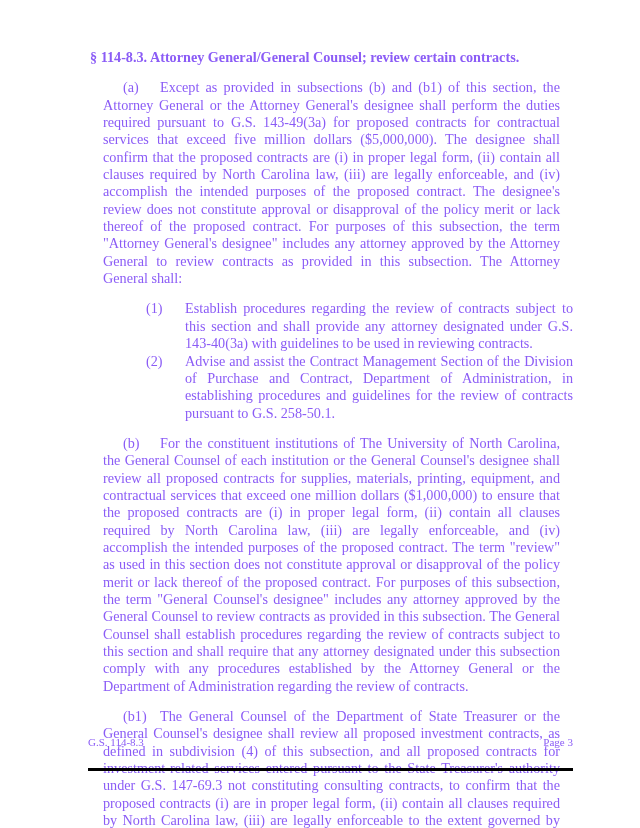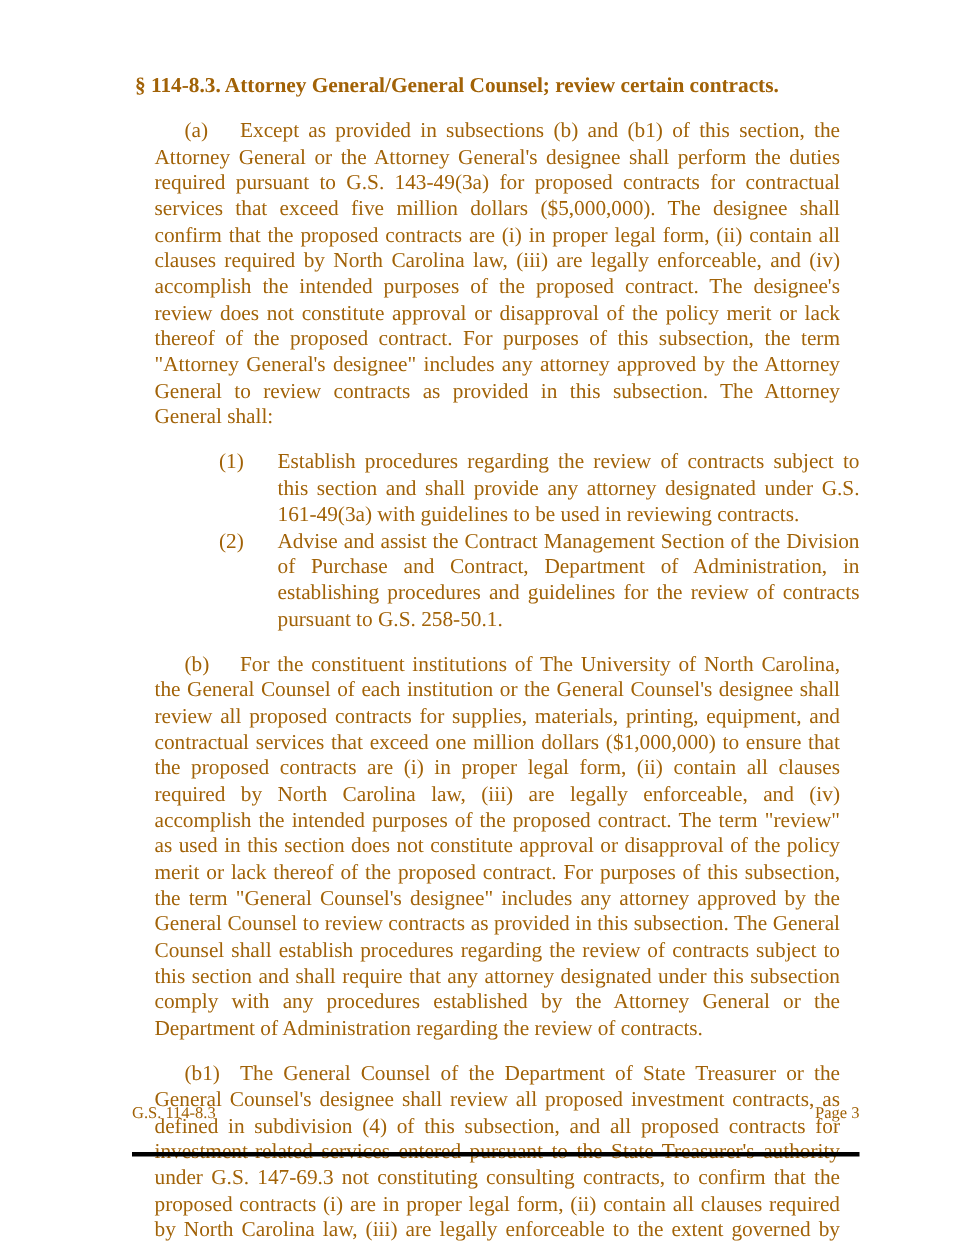--- a/index.html
+++ b/index.html
@@ -1,20 +1,20 @@
 <!DOCTYPE html>
 <html><head>
 <meta charset="utf-8">
 <style>
   html, body { margin: 0; padding: 0; background: #ffffff; }
   body { width: 640px; height: 828px; position: relative; overflow: hidden; }
   .page {
     position: absolute; left: 0; top: 0; width: 640px; height: 828px; background: #fff;
     font-family: "Liberation Serif", "DejaVu Serif", serif;
-    color: #a16207;
+    color: #8b5cf6;
     font-size: 14.2px;
     line-height: 17.35px;
   }
   .content {
     position: absolute; left: 90px; top: 49px; width: 483px;
   }
   .heading { font-weight: bold; margin: 0; }
   .para { text-align: justify; text-indent: 20px; margin: 13px; }
   .para .label { display: inline-block; width: 37px; text-indent: 0; }
   .item { position: relative; padding-left: 95px; text-align: justify; margin: 0; }
@@ -29,21 +29,21 @@
   }
 </style>
 </head>
 <body>
 
 <div class="page">
   <div class="content">
     <p class="heading">§ 114-8.3.  Attorney General/General Counsel; review certain contracts.</p>
 
     <p class="para"><span class="label">(a)</span><span>Except as provided in subsections (b) and (b1) of this section, the Attorney General or the Attorney General's designee shall perform the duties required pursuant to G.S. 143-49(3a) for proposed contracts for contractual services that exceed five million dollars ($5,000,000). The designee shall confirm that the proposed contracts are (i) in proper legal form, (ii) contain all clauses required by North Carolina law, (iii) are legally enforceable, and (iv) accomplish the intended purposes of the proposed contract. The designee's review does not constitute approval or disapproval of the policy merit or lack thereof of the proposed contract. For purposes of this subsection, the term "Attorney General's designee" includes any attorney approved by the Attorney General to review contracts as provided in this subsection. The Attorney General shall:</span></p>
-    <p class="item"><span class="num">(1)</span><span>Establish procedures regarding the review of contracts subject to this section and shall provide any attorney designated under G.S. 161-49(3a) with guidelines to be used in reviewing contracts.</span></p>
+    <p class="item"><span class="num">(1)</span><span>Establish procedures regarding the review of contracts subject to this section and shall provide any attorney designated under G.S. 143-40(3a) with guidelines to be used in reviewing contracts.</span></p>
     <p class="item"><span class="num">(2)</span><span>Advise and assist the Contract Management Section of the Division of Purchase and Contract, Department of Administration, in establishing procedures and guidelines for the review of contracts pursuant to G.S. 258-50.1.</span></p>
 
     <p class="para"><span class="label">(b)</span><span>For the constituent institutions of The University of North Carolina, the General Counsel of each institution or the General Counsel's designee shall review all proposed contracts for supplies, materials, printing, equipment, and contractual services that exceed one million dollars ($1,000,000) to ensure that the proposed contracts are (i) in proper legal form, (ii) contain all clauses required by North Carolina law, (iii) are legally enforceable, and (iv) accomplish the intended purposes of the proposed contract. The term "review" as used in this section does not constitute approval or disapproval of the policy merit or lack thereof of the proposed contract. For purposes of this subsection, the term "General Counsel's designee" includes any attorney approved by the General Counsel to review contracts as provided in this subsection. The General Counsel shall establish procedures regarding the review of contracts subject to this section and shall require that any attorney designated under this subsection comply with any procedures established by the Attorney General or the Department of Administration regarding the review of contracts.</span></p>
 
     <p class="para"><span class="label">(b1)</span><span>The General Counsel of the Department of State Treasurer or the General Counsel's designee shall review all proposed investment contracts, as defined in subdivision (4) of this subsection, and all proposed contracts for investment-related services entered pursuant to the State Treasurer's authority under G.S. 147-69.3 not constituting consulting contracts, to confirm that the proposed contracts (i) are in proper legal form, (ii) contain all clauses required by North Carolina law, (iii) are legally enforceable to the extent governed by North Carolina law, and (iv) accomplish the intended purposes of the proposed contract. The General Counsel shall establish, in consultation with the Attorney General and the Department of Administration, procedures regarding the review of contracts subject to this subsection. The following terms and requirements apply to contracts under this subsection:</span></p>
 
   </div>
 
   <div class="rule"></div>
   <div class="footer">

